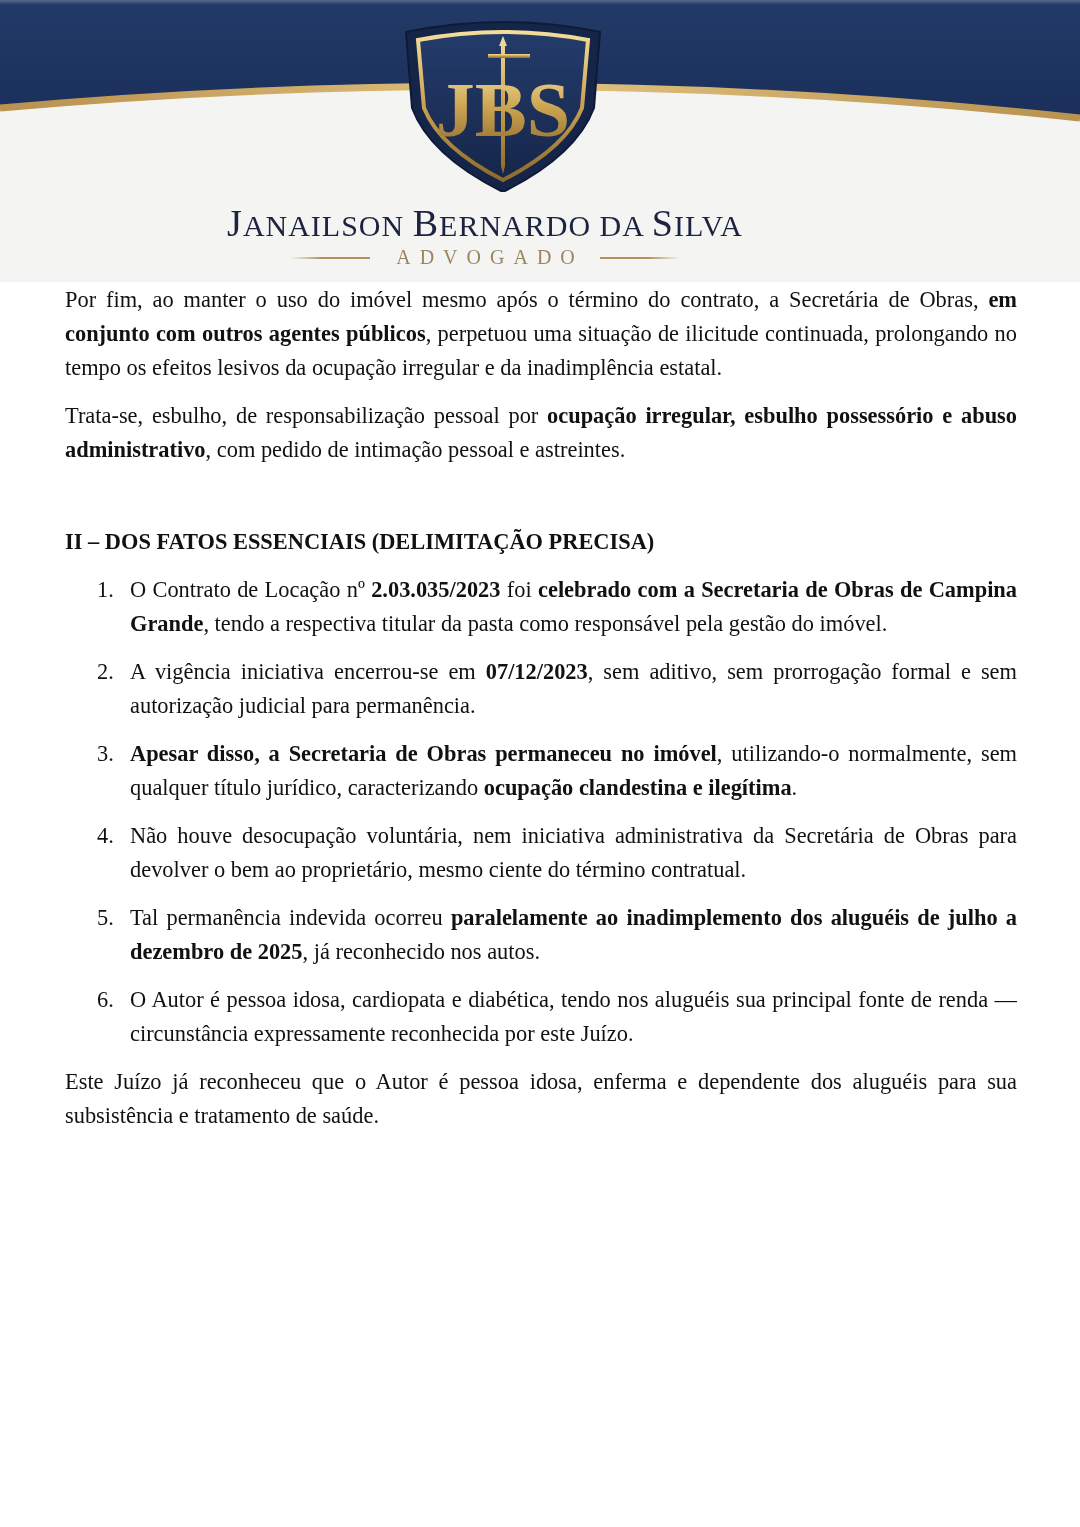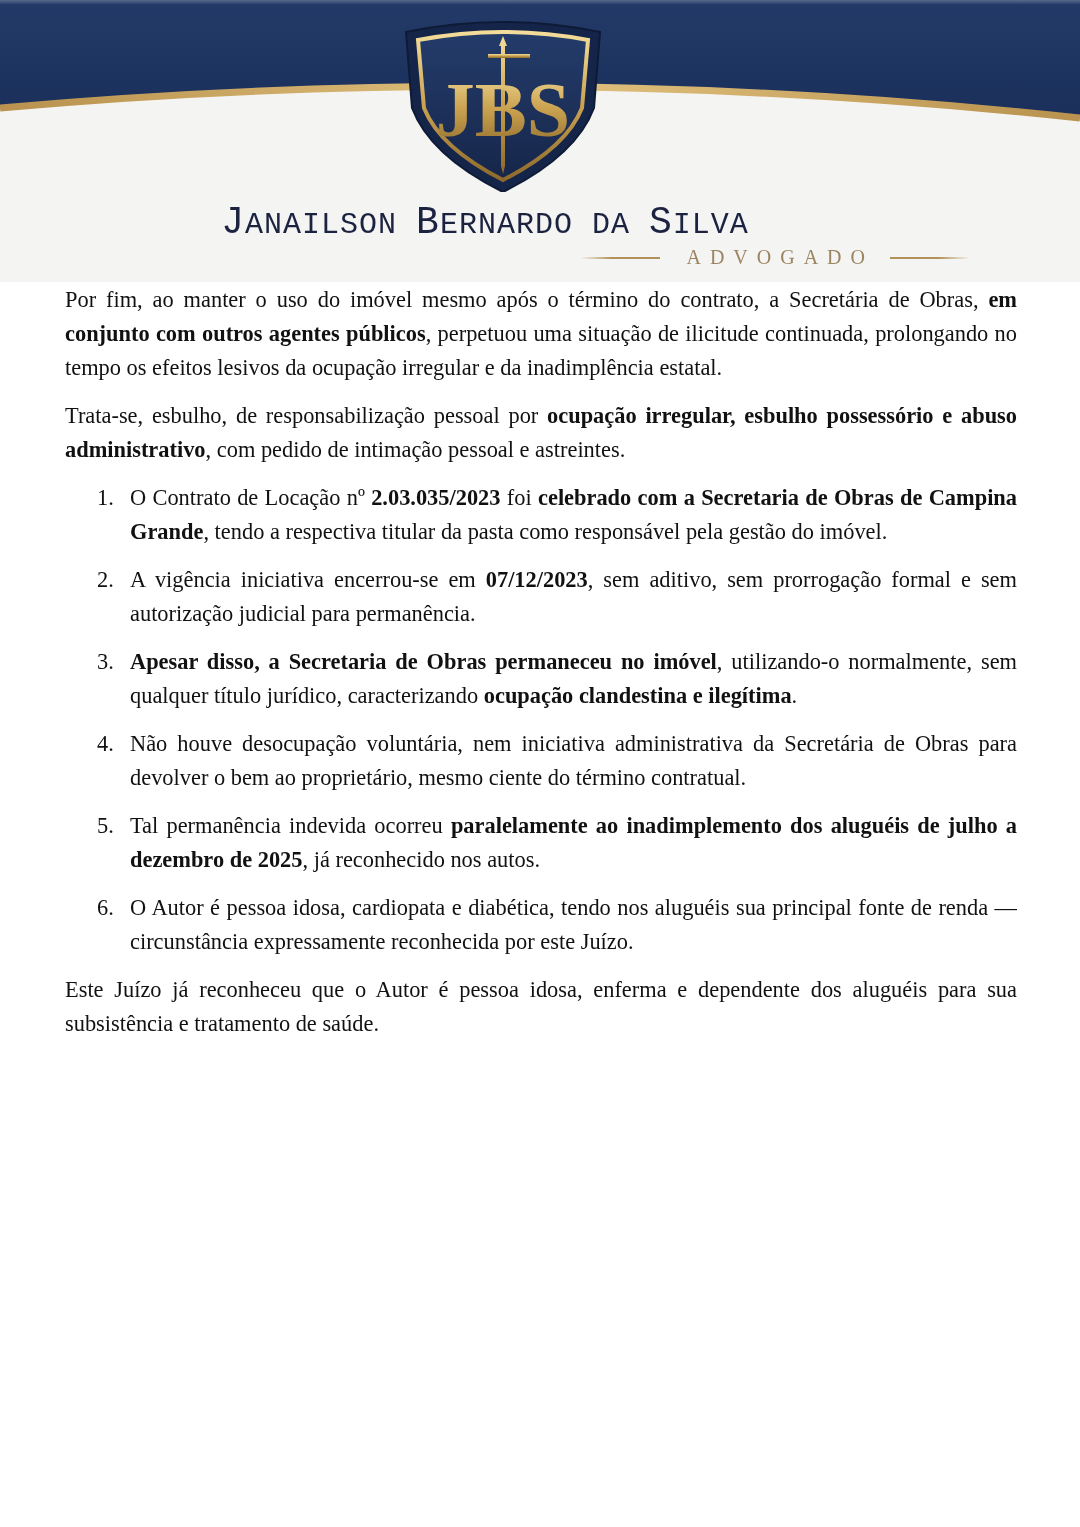--- a/index.html
+++ b/index.html
@@ -8,28 +8,28 @@
 
     
     .letterhead {
       position: absolute; left: 0; top: 0; width: 1080px; height: 282px;
       background: #f4f4f3; overflow: hidden;
     }
     .letterhead svg.banner { position: absolute; left: 0; top: 0; width: 1080px; height: 282px; }
     .crest { position: absolute; left: 396px; top: 16px; width: 214px; height: 176px; }
     .firm-name {
       position: absolute; left: 0; top: 203px; width: 1080px; text-align: center;
-      font-family: Liberation Mono, monospace;
+      font-family: Liberation Serif, serif;
       color: #1c2340; font-size: 30px; letter-spacing: 1px; line-height: 40px;
       padding-right: 110px;
     }
     .firm-name .cap { font-size: 38px; }
     .firm-sub {
       position: absolute; left: 0; top: 246px; width: 1080px;
-      display: flex; justify-content: flex-end; align-items: center;
+      display: flex; justify-content: center; align-items: center;
       padding-right: 110px;
     }
     .firm-sub .rule { width: 80px; height: 2px; background: linear-gradient(90deg, rgba(176,146,90,0), #b0925a 40%, #b0925a); }
     .firm-sub .rule.right { background: linear-gradient(90deg, #b0925a, #b0925a 60%, rgba(176,146,90,0)); }
     .firm-sub .title {
       font-family: "Liberation Serif", "DejaVu Serif", serif;
       font-size: 20px; letter-spacing: 9px; color: #9b8460; margin: 0 16px 0 26px;
     }
 
     
@@ -90,20 +90,21 @@
     <span class="rule"></span>
     <span class="title">ADVOGADO</span>
     <span class="rule right"></span>
   </div>
 </header>
 
 <main class="content">
   <p class="para"><span>Por fim, ao manter o uso do imóvel mesmo após o término do contrato, a Secretária de Obras, </span><b>em conjunto com outros agentes públicos</b><span>, perpetuou uma situação de ilicitude continuada, prolongando no tempo os efeitos lesivos da ocupação irregular e da inadimplência estatal.</span></p>
   <p class="para"><span>Trata-se, esbulho, de responsabilização pessoal por </span><b>ocupação irregular, esbulho possessório e abuso administrativo</b><span>, com pedido de intimação pessoal e astreintes.</span></p>
 
+  <h2 class="section-head">II – DOS FATOS ESSENCIAIS (DELIMITAÇÃO PRECISA)</h2>
   <ol class="facts">
     <li><span class="num">1.</span><span><span>O Contrato de Locação nº </span><b>2.03.035/2023</b><span> foi </span><b>celebrado com a Secretaria de Obras de Campina Grande</b><span>, tendo a respectiva titular da pasta como responsável pela gestão do imóvel.</span></span></li>
     <li><span class="num">2.</span><span><span>A vigência iniciativa encerrou-se em </span><b>07/12/2023</b><span>, sem aditivo, sem prorrogação formal e sem autorização judicial para permanência.</span></span></li>
     <li><span class="num">3.</span><span><b>Apesar disso, a Secretaria de Obras permaneceu no imóvel</b><span>, utilizando-o normalmente, sem qualquer título jurídico, caracterizando </span><b>ocupação clandestina e ilegítima</b><span>.</span></span></li>
     <li><span class="num">4.</span><span><span>Não houve desocupação voluntária, nem iniciativa administrativa da Secretária de Obras para devolver o bem ao proprietário, mesmo ciente do término contratual.</span></span></li>
     <li><span class="num">5.</span><span><span>Tal permanência indevida ocorreu </span><b>paralelamente ao inadimplemento dos aluguéis de julho a dezembro de 2025</b><span>, já reconhecido nos autos.</span></span></li>
     <li><span class="num">6.</span><span><span>O Autor é pessoa idosa, cardiopata e diabética, tendo nos aluguéis sua principal fonte de renda — circunstância expressamente reconhecida por este Juízo.</span></span></li>
   </ol>
 
   <p class="para">Este Juízo já reconheceu que o Autor é pessoa idosa, enferma e dependente dos aluguéis para sua subsistência e tratamento de saúde.</p>

